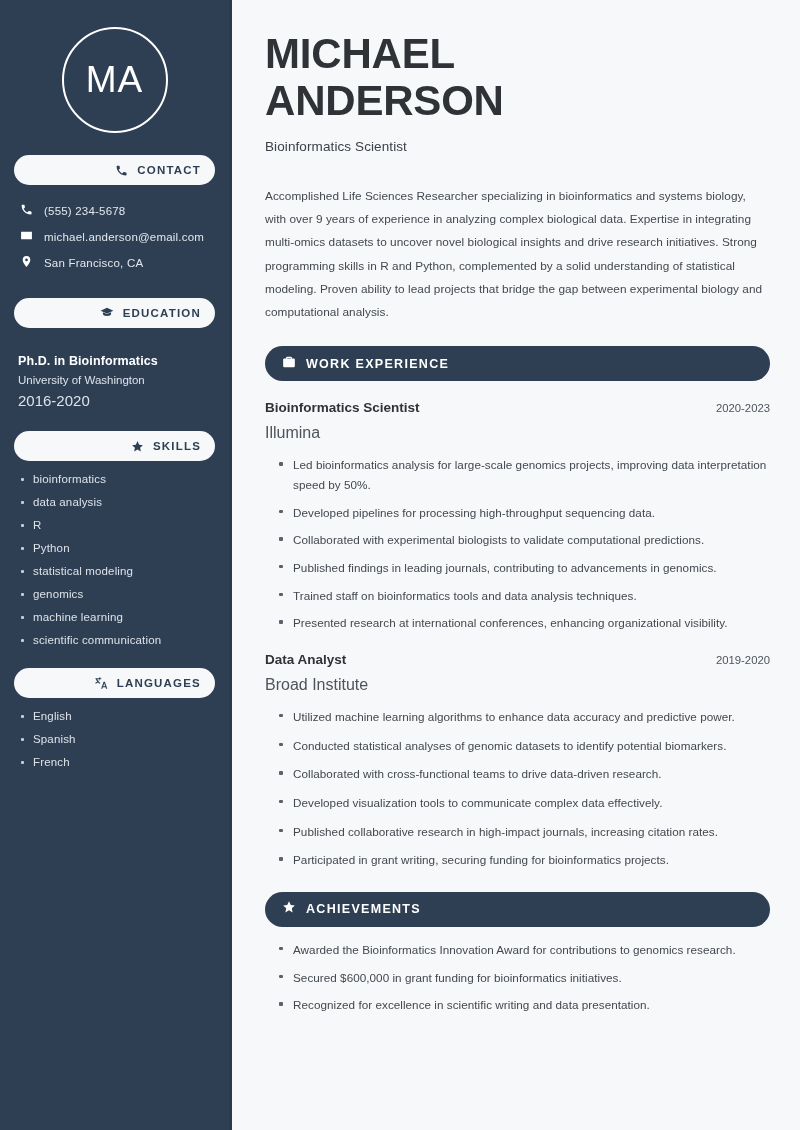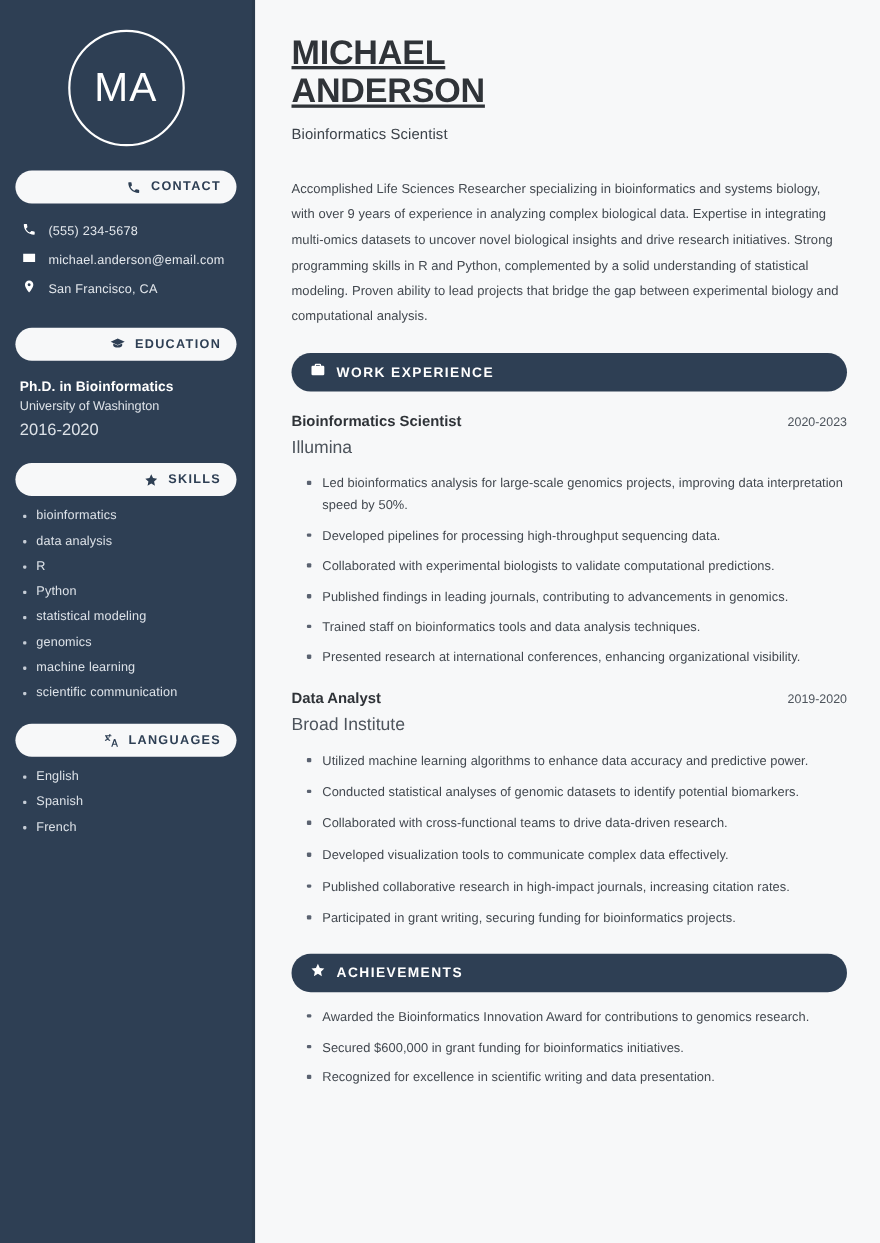--- a/index.html
+++ b/index.html
@@ -52,21 +52,21 @@
   .contact-list{ margin-top:13px; }
   .contact-row{
     display:flex; align-items:center; gap:11px;
     padding:4px 4px 4px 6px;
     min-height:25px;
   }
   .contact-row .ctext{
     color:#e3e7ec; font-size:11.5px; letter-spacing:.2px;
   }
 
-  .edu-block{ margin-top:16px; padding-left:4px; }
+  .edu-block{ margin-top:26px; padding-left:4px; }
   .edu-degree{ color:#ffffff; font-size:12.5px; font-weight:bold; letter-spacing:.1px; }
   .edu-school{ color:#dde2e8; font-size:11.5px; margin-top:6px; }
   .edu-dates{ color:#dde2e8; font-size:15px; margin-top:6px; }
 
   ul.side-list{ list-style:none; margin-top:12px; padding-left:6px; }
   ul.side-list li{
     position:relative;
     color:#dde2e8;
     font-size:11.5px;
     padding-left:13px;
@@ -81,26 +81,25 @@
   }
 
   
   .main{
     flex:1 1 auto;
     padding:30px 30px 0 33px;
     background:#f7f8f9;
     position:relative;
   }
   .name{
-    font-size:31px;
+    font-size:42px;
     font-weight:bold;
     color:#2f3338;
     line-height:1.13;
     letter-spacing:-0.2px;
-    text-decoration:underline;
   }
   .job-title{
     font-size:13.5px;
     color:#3b4148;
     margin-top:14px;
     letter-spacing:.1px;
   }
   .summary{
     margin-top:31px;
     font-size:11.8px;

